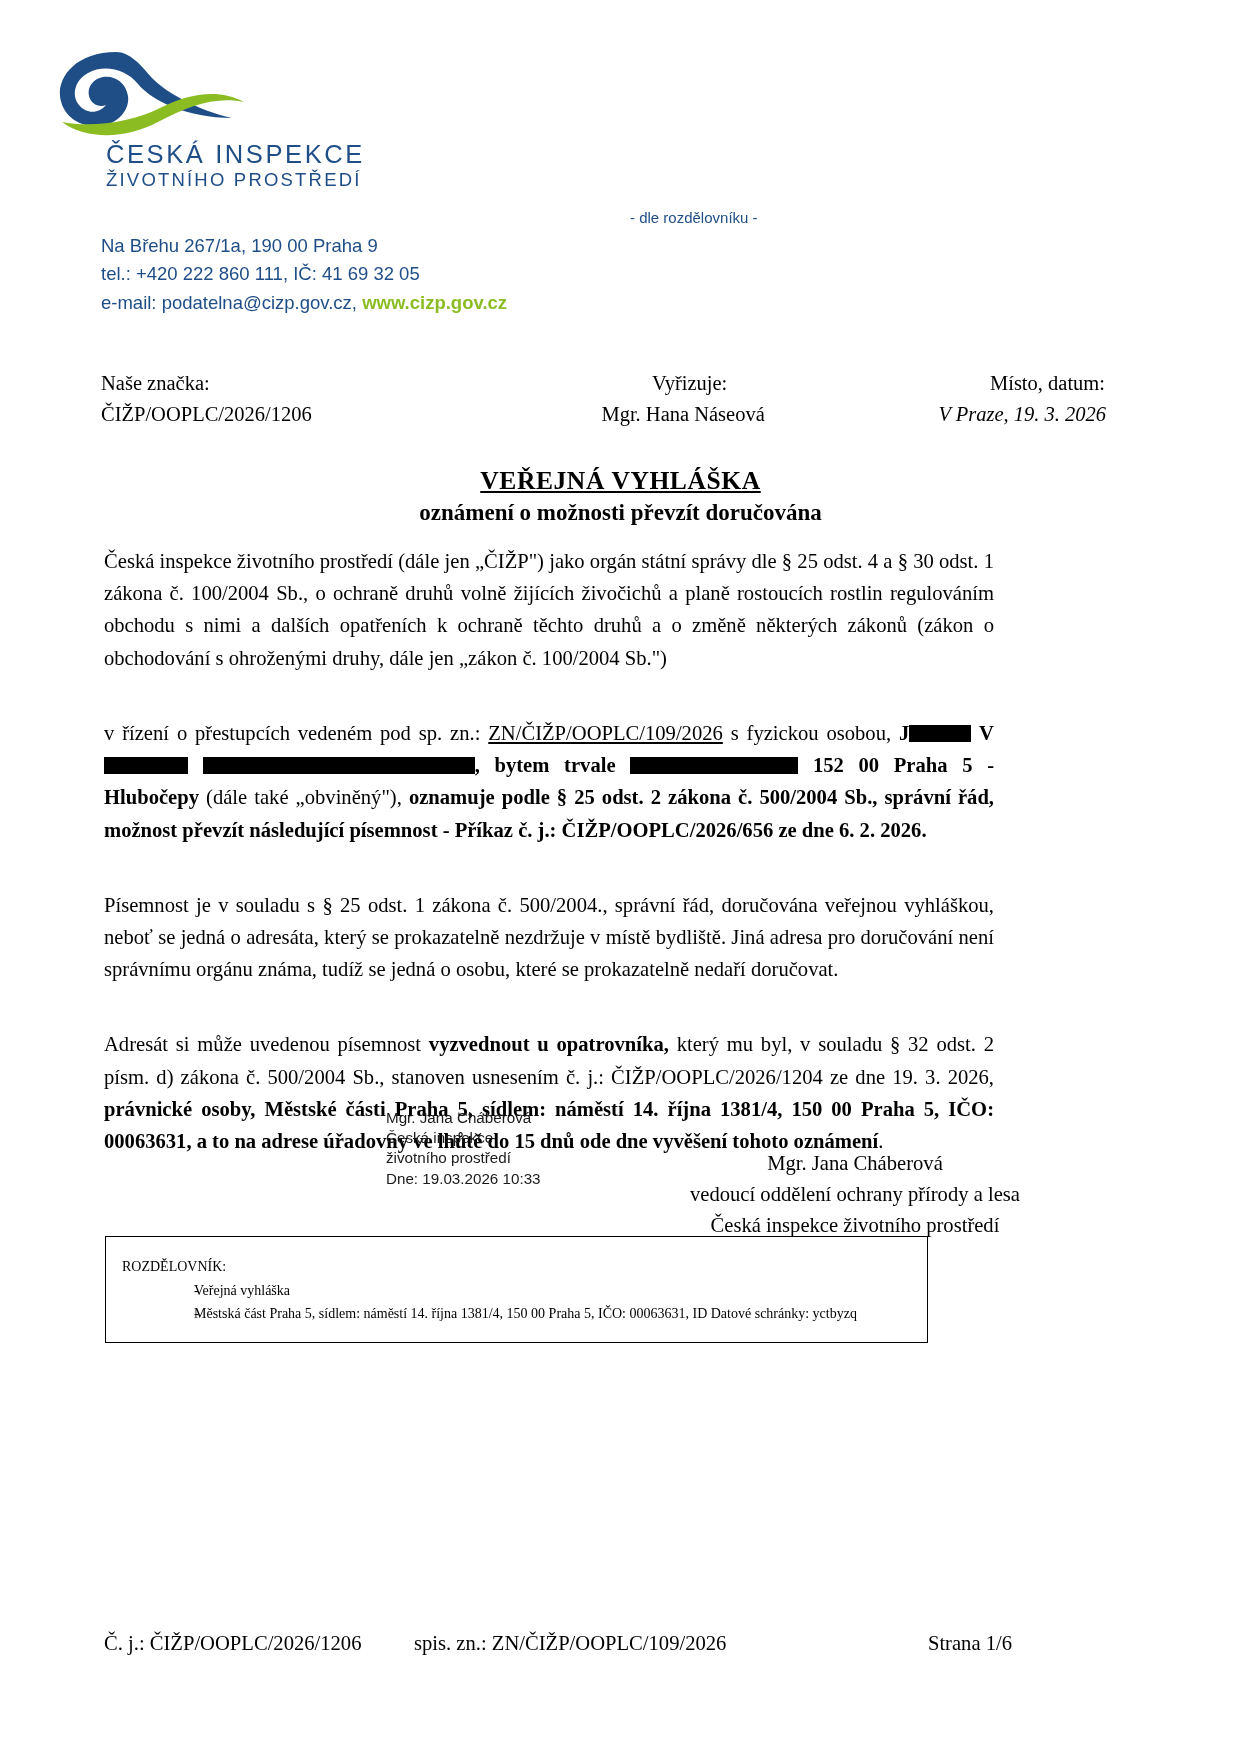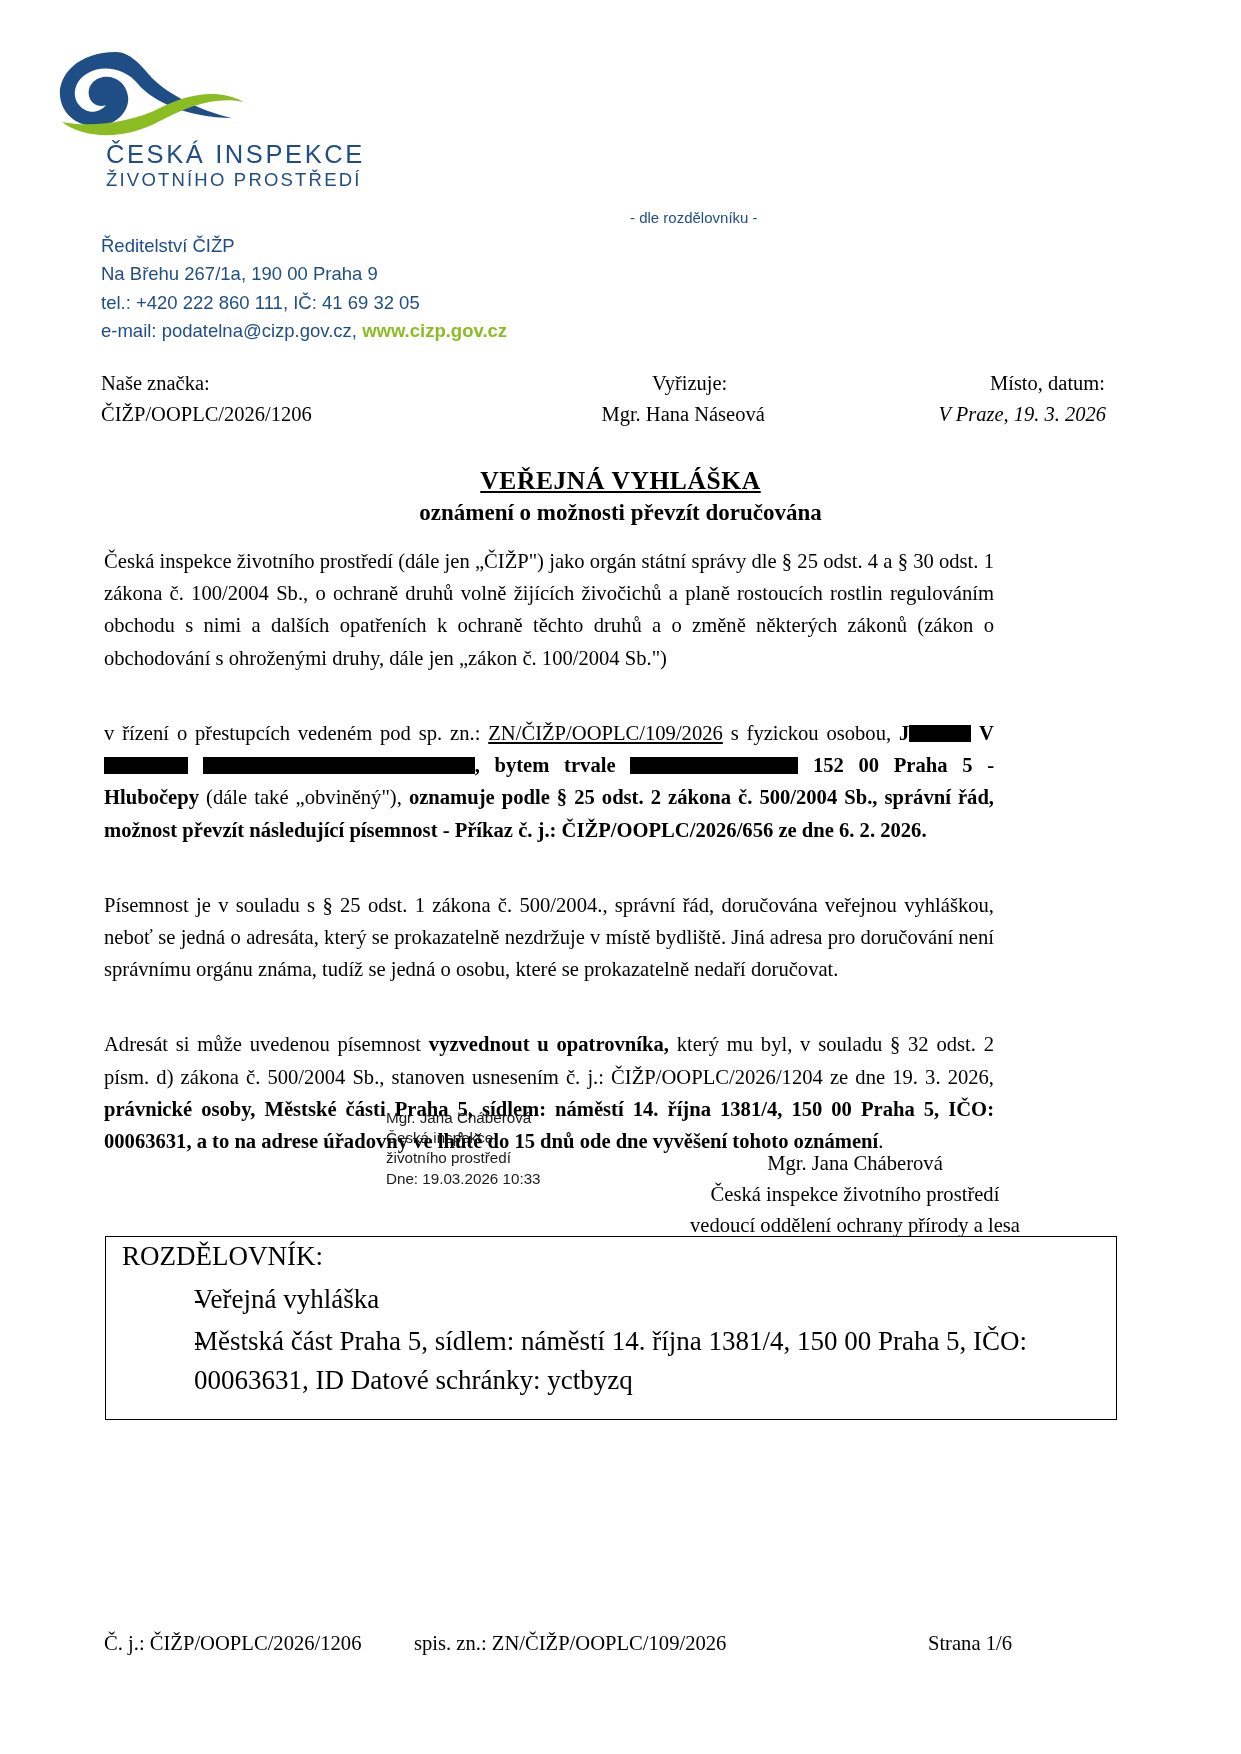--- a/index.html
+++ b/index.html
@@ -164,25 +164,25 @@
     text-align: center;
     font-size: 20.6px;
     line-height: 1.5;
   }
 
   
   .dist-box {
     position: absolute;
     left: 105px;
     top: 1236px;
-    width: 1012px;
+    width: 823px;
     border: 1px solid #000000;
-    padding: 0 16px 18px 16px;
+    padding: 20px 16px 18px 16px;
     box-sizing: border-box;
-    font-size: 27px;
+    font-size: 14px;
     line-height: 1.46;
   }
   .dist-title { margin: 0 0 4px 0; }
   .dist-list { margin: 0; padding: 0; list-style: none; }
   .dist-list li {
     display: flex;
     margin-top: 2px;
   }
   .dist-list .dash { width: 68px; flex: none; padding-left: 72px; box-sizing: border-box; }
   .dist-list .txt { flex: 1; }
@@ -212,21 +212,20 @@
     </svg>
     <div class="logo-text">
       <div class="line1">ČESKÁ INSPEKCE</div>
       <div class="line2">ŽIVOTNÍHO PROSTŘEDÍ</div>
     </div>
   </div>
 
   <div class="recipient">- dle rozdělovníku -</div>
 
   <div class="sender">
-    <div>Ředitelství ČIŽP</div>
     <div>Na Břehu 267/1a, 190 00 Praha 9</div>
     <div>tel.: +420 222 860 111, IČ: 41 69 32 05</div>
     <div><span>e-mail: podatelna@cizp.gov.cz, </span><span class="web">www.cizp.gov.cz</span></div>
   </div>
 
   <div class="refblock">
     <div class="refrow head">
       <div class="c1">Naše značka:</div>
       <div class="c2">Vyřizuje:</div>
       <div class="c3">Místo, datum:</div>
@@ -255,22 +254,22 @@
 
   <div class="sig-stamp">
     <div>Mgr. Jana Cháberová</div>
     <div>Česká inspekce</div>
     <div>životního prostředí</div>
     <div>Dne: 19.03.2026 10:33</div>
   </div>
 
   <div class="sig-name">
     <div>Mgr. Jana Cháberová</div>
+    <div>vedoucí oddělení ochrany přírody a lesa</div>
     <div>Česká inspekce životního prostředí</div>
-    <div>vedoucí oddělení ochrany přírody a lesa</div>
   </div>
 
   <div class="dist-box">
     <div class="dist-title">ROZDĚLOVNÍK:</div>
     <ul class="dist-list">
       <li>
         <span class="dash">-</span>
         <span class="txt">Veřejná vyhláška</span>
       </li>
       <li>

